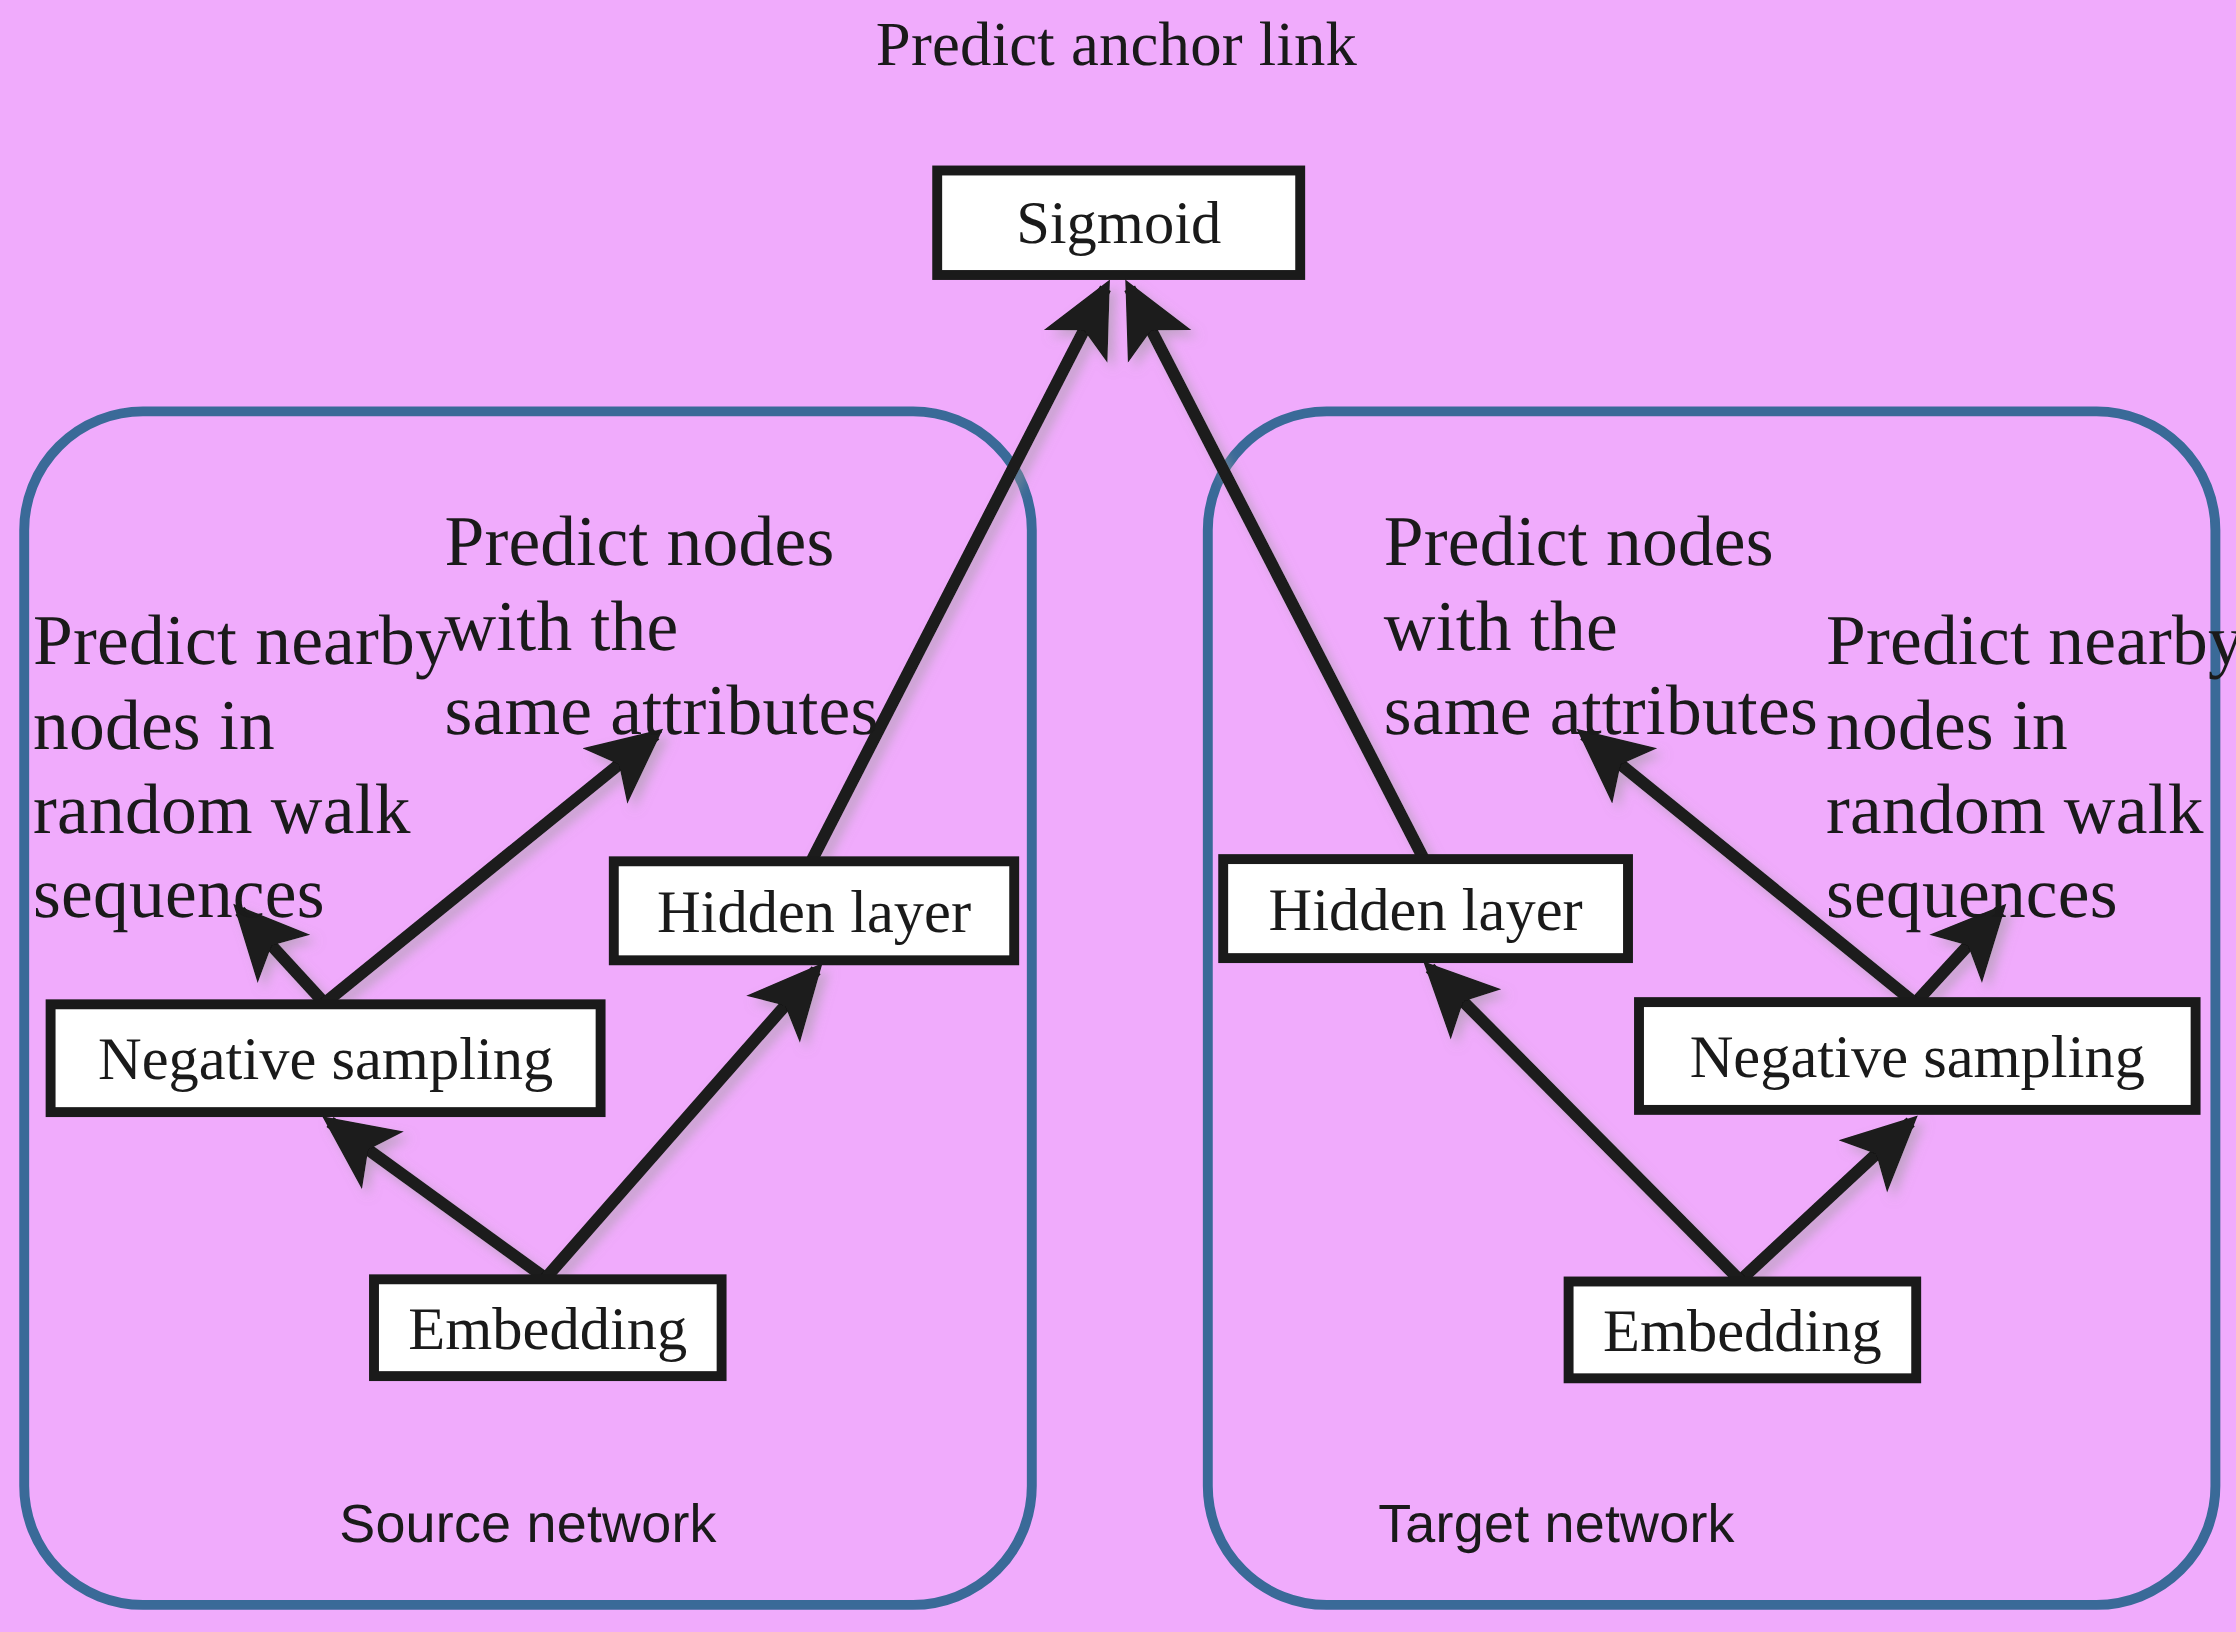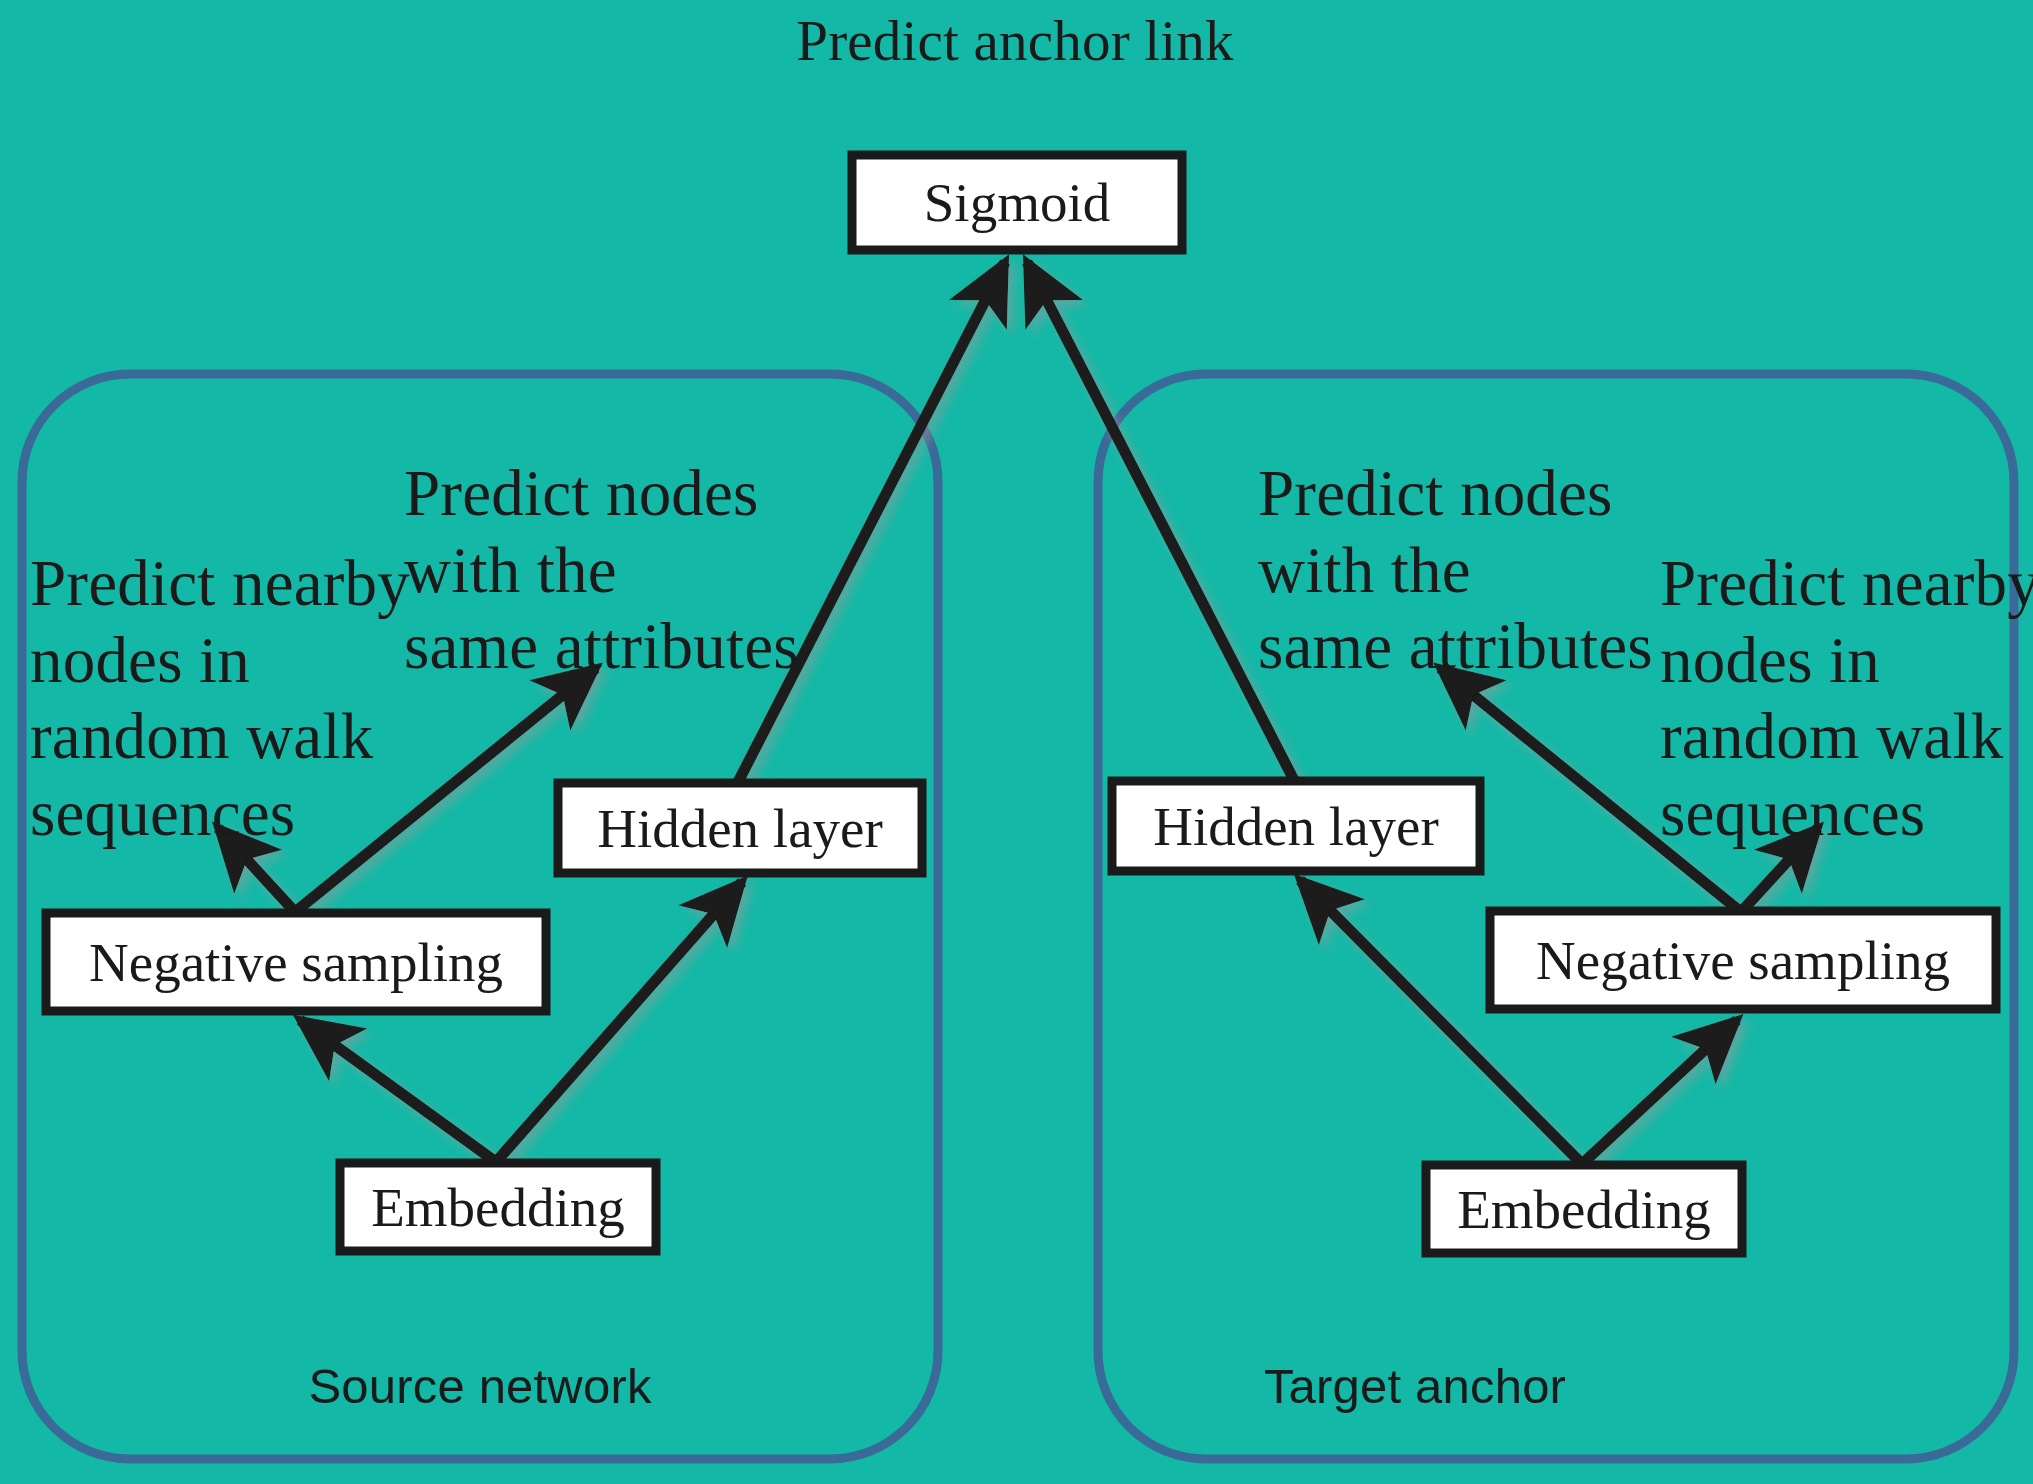--- a/index.html
+++ b/index.html
@@ -4,21 +4,21 @@
 <style>
   html, body {
     margin: 0;
     padding: 0;
     background: #ffffff;
   }
   #page {
     position: relative;
     width: 2033px;
     height: 1484px;
-    background: #14b8a6;
+    background: #f0abfc;
     overflow: hidden;
     font-family: "Liberation Serif", "DejaVu Serif", serif;
     color: #1a1a1a;
   }
   svg.layer {
     position: absolute;
     left: 0;
     top: 0;
     width: 2033px;
     height: 1484px;
@@ -148,15 +148,15 @@
 nodes in
 random walk
 sequences</div>
 
   <div class="boxlabel" style="left:1112px; top:781px; width:368px; height:90px;">Hidden layer</div>
 
   <div class="boxlabel" style="left:1490px; top:911px; width:506px; height:98px;">Negative sampling</div>
 
   <div class="boxlabel" style="left:1426px; top:1165px; width:316px; height:88px;">Embedding</div>
 
-  <div class="txt panel-name" style="left:1115px; top:1358px; width:600px;">Target anchor</div>
+  <div class="txt panel-name" style="left:1115px; top:1358px; width:600px;">Target network</div>
 
 </div>
 
 </body></html>

